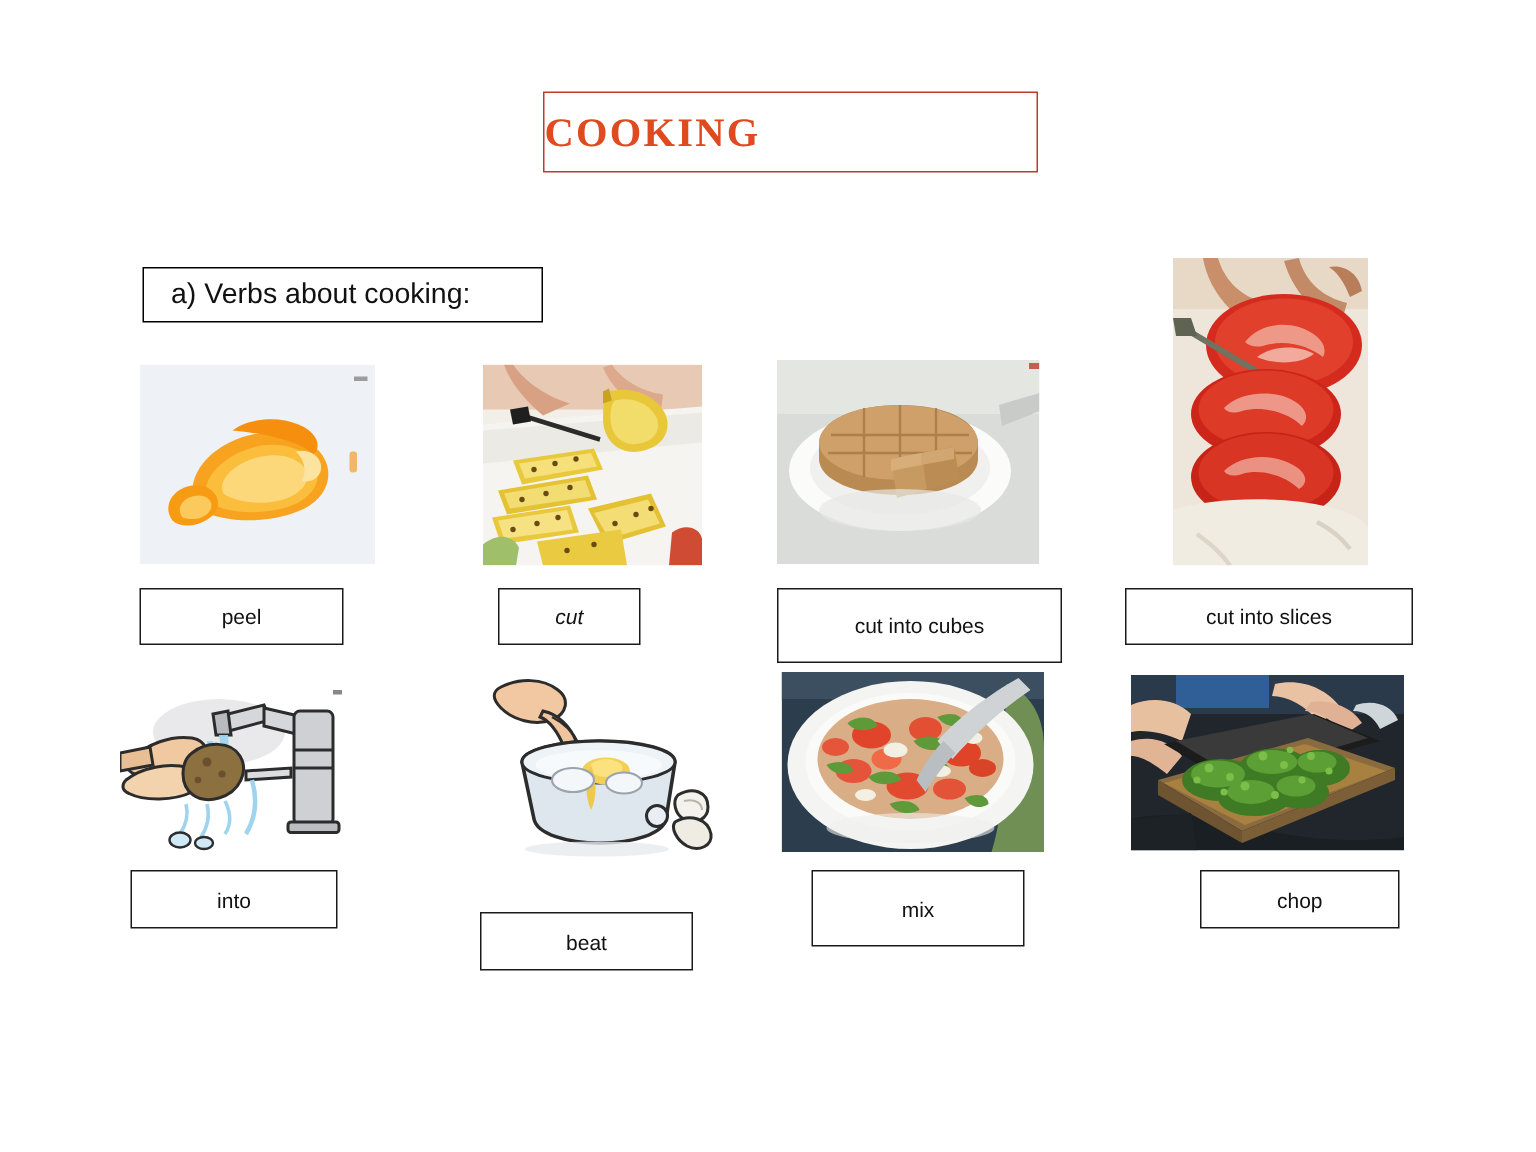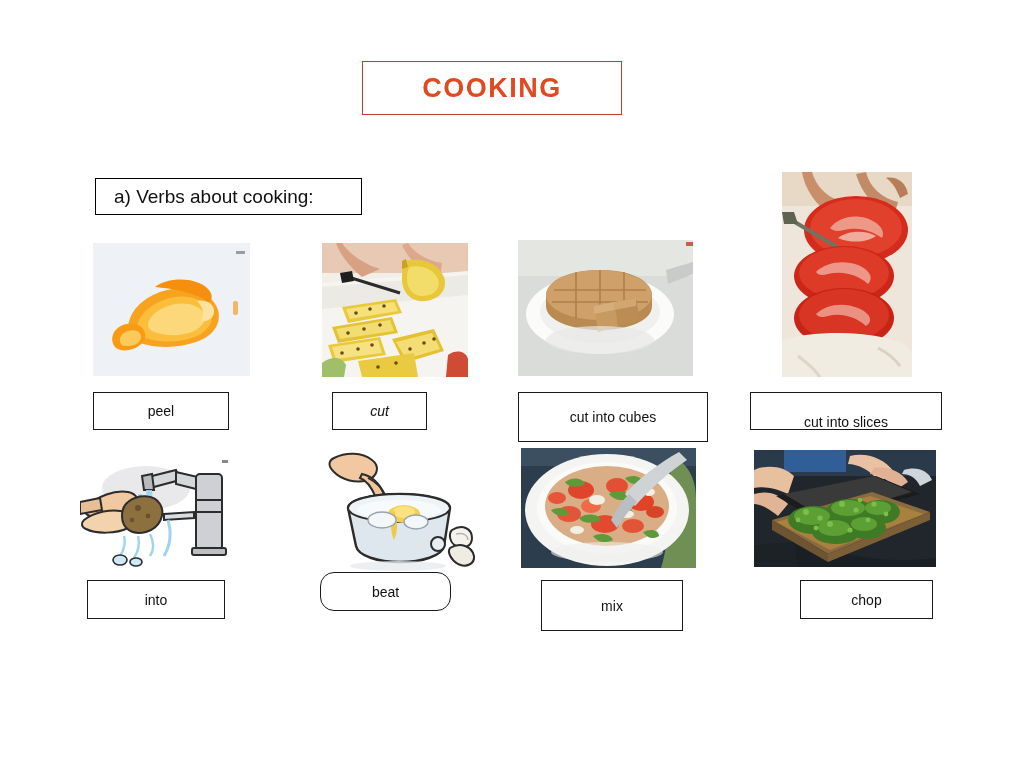--- a/index.html
+++ b/index.html
@@ -14,28 +14,29 @@
     overflow: hidden;
     font-family: "Liberation Sans", sans-serif;
     color: #000000;
   }
 
   
   #title-box {
     position: absolute;
     left: 362px;
     top: 61px;
-    width: 260px;
+    width: 330px;
     height: 54px;
     border: 1px solid #c0392b;
     box-sizing: border-box;
     display: flex;
     align-items: center;
-    justify-content: center;
+    justify-content: flex-start;
     background: #ffffff;
+    font-family: Liberation Serif, serif;
   }
   #title-text {
     font-size: 27px;
     font-weight: bold;
     letter-spacing: 1.5px;
     color: #e04a20;
   }
 
   
   #section-box {
@@ -83,25 +84,25 @@
   
   #thumb-wash        { left: 80px;  top: 450px; width: 157px; height: 123px; }
   #thumb-beat        { left: 318px; top: 452px; width: 162px; height: 120px; }
   #thumb-mix         { left: 521px; top: 448px; width: 175px; height: 120px; }
   #thumb-chop        { left: 754px; top: 450px; width: 182px; height: 117px; }
 
   
   #label-peel        { left: 93px;  top: 392px; width: 136px; height: 38px; }
   #label-cut         { left: 332px; top: 392px; width: 95px; height: 38px; font-style: italic; }
   #label-cubes       { left: 518px; top: 392px; width: 190px; height: 50px; }
-  #label-slices      { left: 750px; top: 392px; width: 192px; height: 38px; align-items: flex-end; }
+  #label-slices      { left: 750px; top: 392px; width: 192px; height: 38px; }
 
   
   #label-wash        { left: 87px;  top: 580px; width: 138px; height: 39px; }
-  #label-beat        { left: 320px; top: 572px; width: 131px; height: 39px; border-radius: 14px; }
+  #label-beat        { left: 320px; top: 608px; width: 142px; height: 39px; }
   #label-mix         { left: 541px; top: 580px; width: 142px; height: 51px; }
   #label-chop        { left: 780px; top: 580px; width: 133px; height: 39px; margin-left: 20px; }
 
   
   .art { width: 100%; height: 100%; display: block; }
 </style>
 </head>
 <body>
 
 <div id="title-box">

